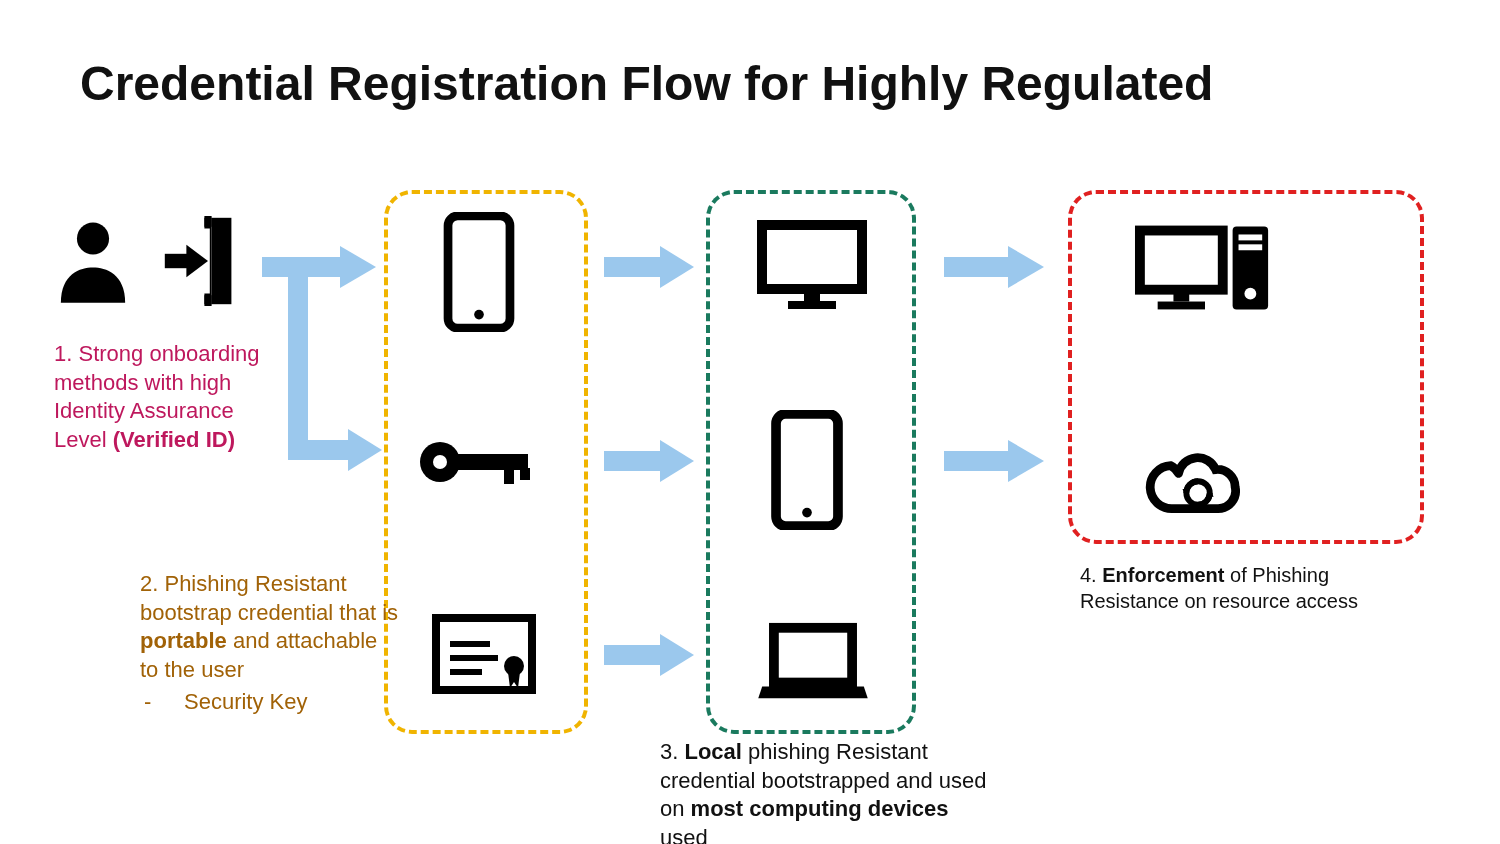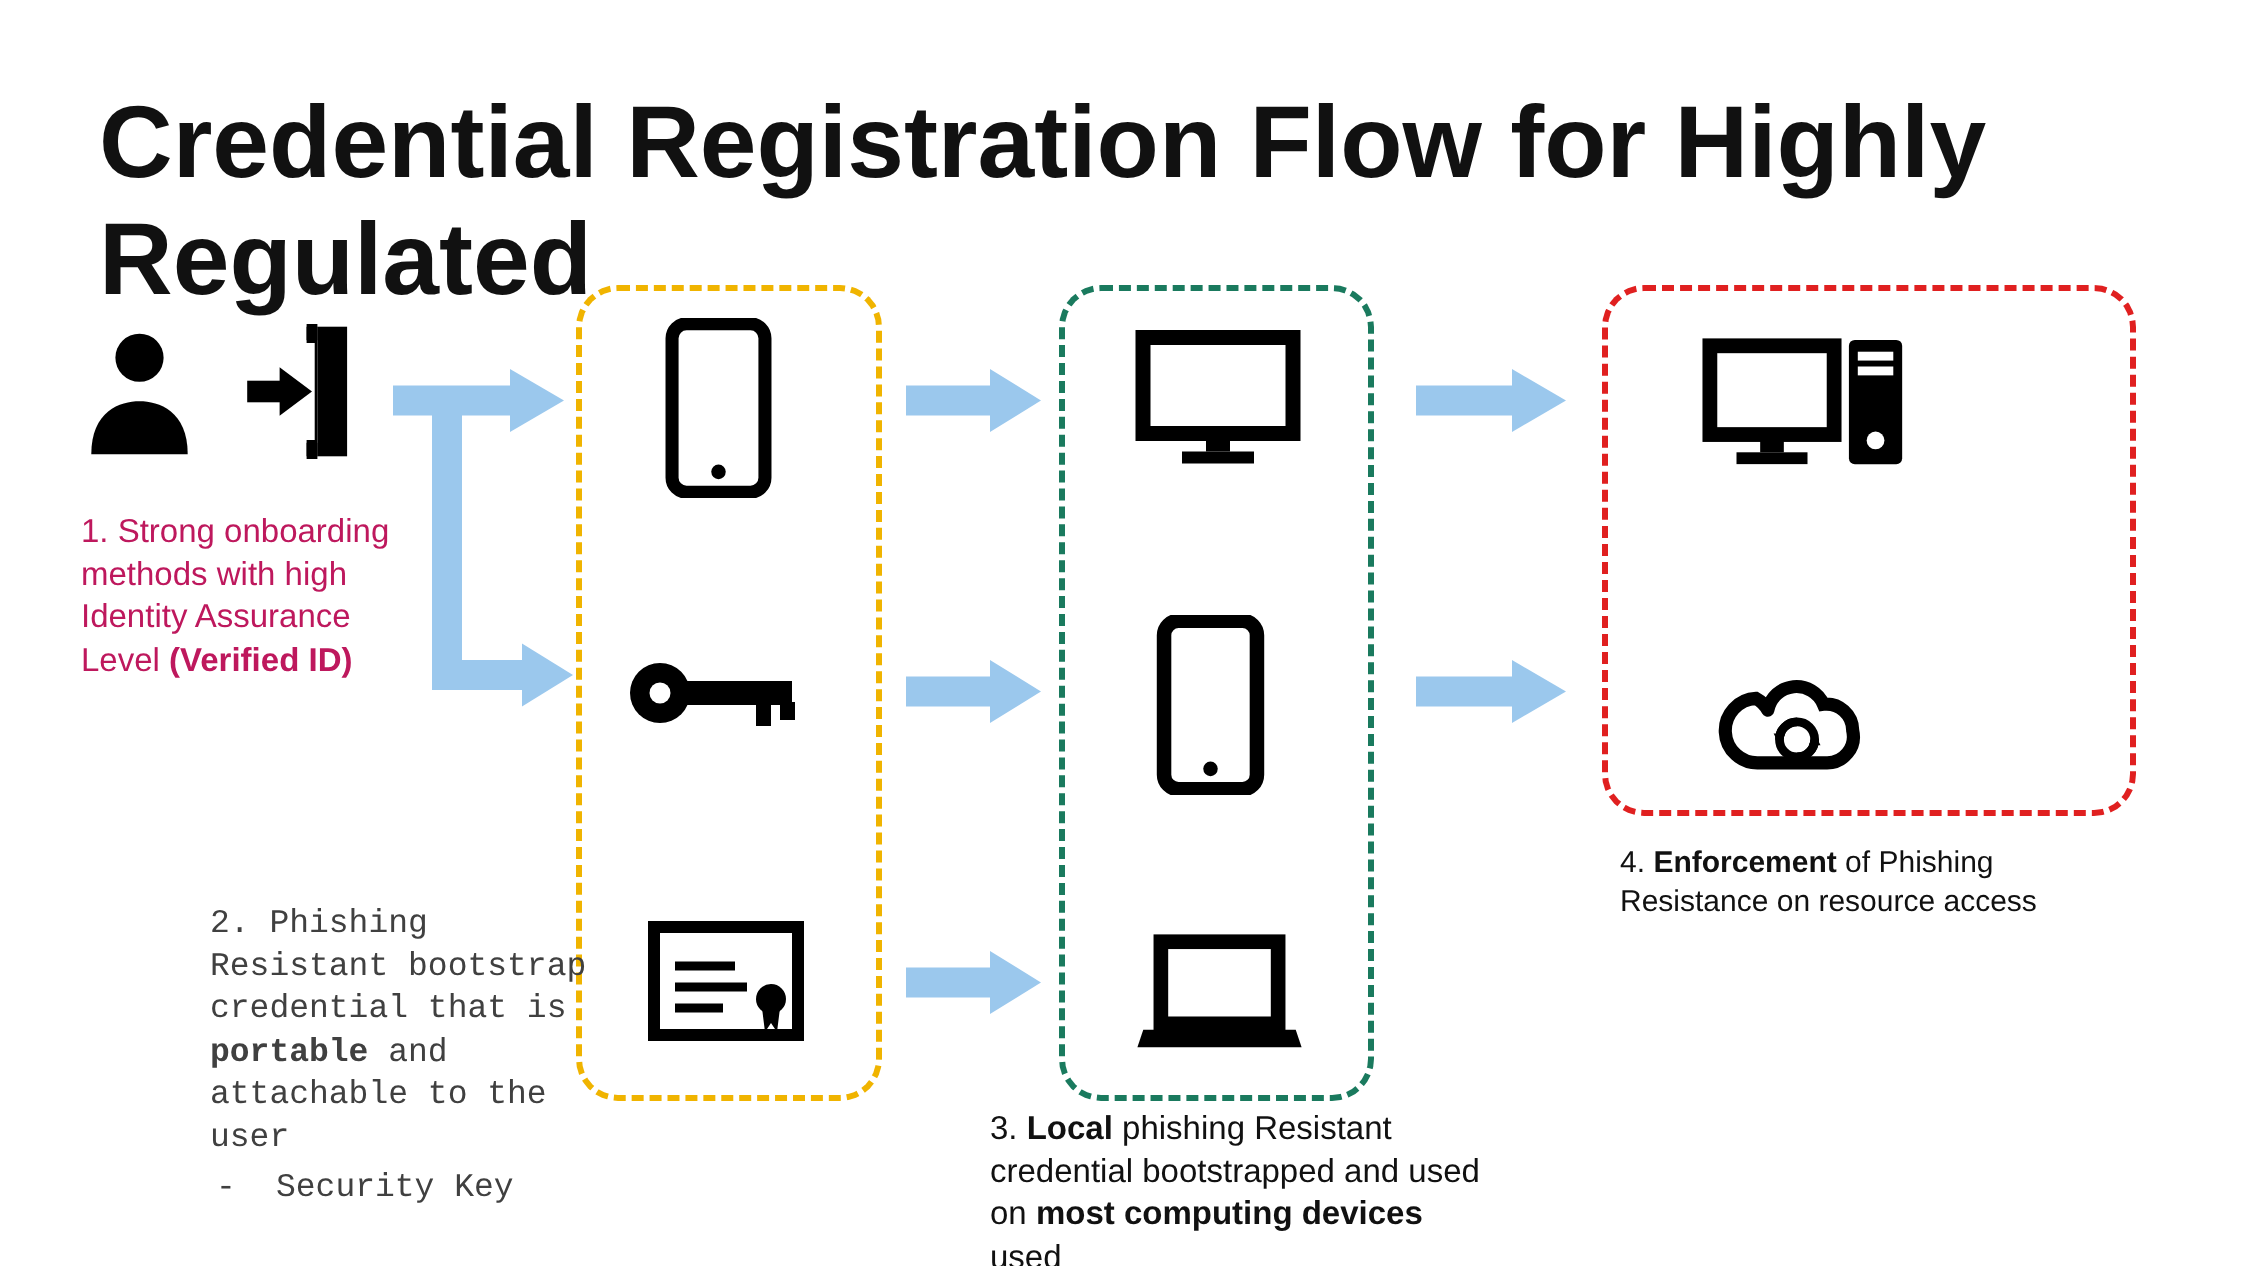--- a/index.html
+++ b/index.html
@@ -8,23 +8,23 @@
     padding: 0;
     background: #ffffff;
     font-family: "Segoe UI", Arial, sans-serif;
     width: 1500px;
     height: 844px;
     position: relative;
     overflow: hidden;
   }
   .title {
     position: absolute;
-    left: 66px;
+    left: 80px;
     top: 56px;
-    font-size: 68px;
+    font-size: 48px;
     font-weight: 700;
     color: #111;
   }
   .step1-icons {
     position: absolute;
     left: 54px;
     top: 214px;
     display: flex;
     align-items: center;
     gap: 22px;
@@ -34,26 +34,25 @@
     left: 54px;
     top: 340px;
     width: 220px;
     font-size: 22px;
     color: #be185d;
     line-height: 1.3;
   }
   .step2-text {
     position: absolute;
     left: 140px;
-    top: 602px;
+    top: 570px;
     width: 260px;
     font-size: 22px;
-    color: #404040;
-    line-height: 1.3;
-    font-family: Liberation Mono, monospace;
+    color: #a16207;
+    line-height: 1.3;
   }
   .step2-list {
     margin: 4px 0 0 0;
     padding-left: 0;
     list-style: none;
   }
   .step2-list li::before {
     content: "-";
     display: inline-block;
     width: 40px;

